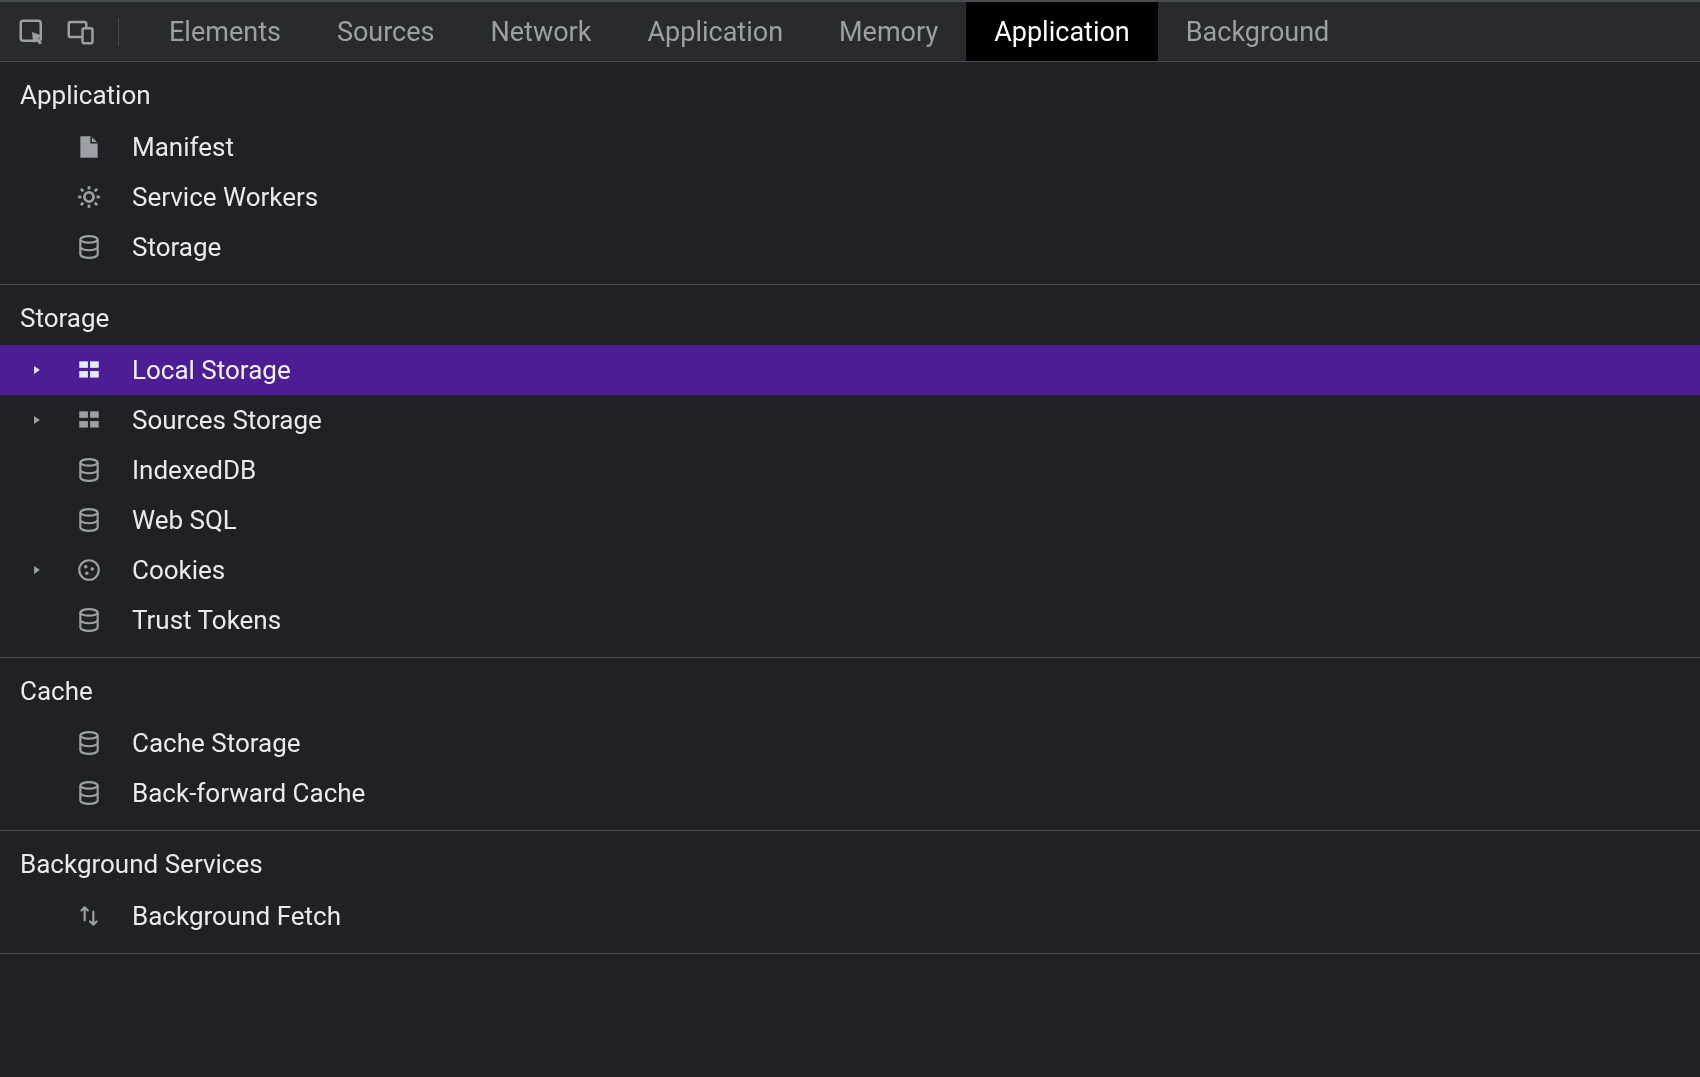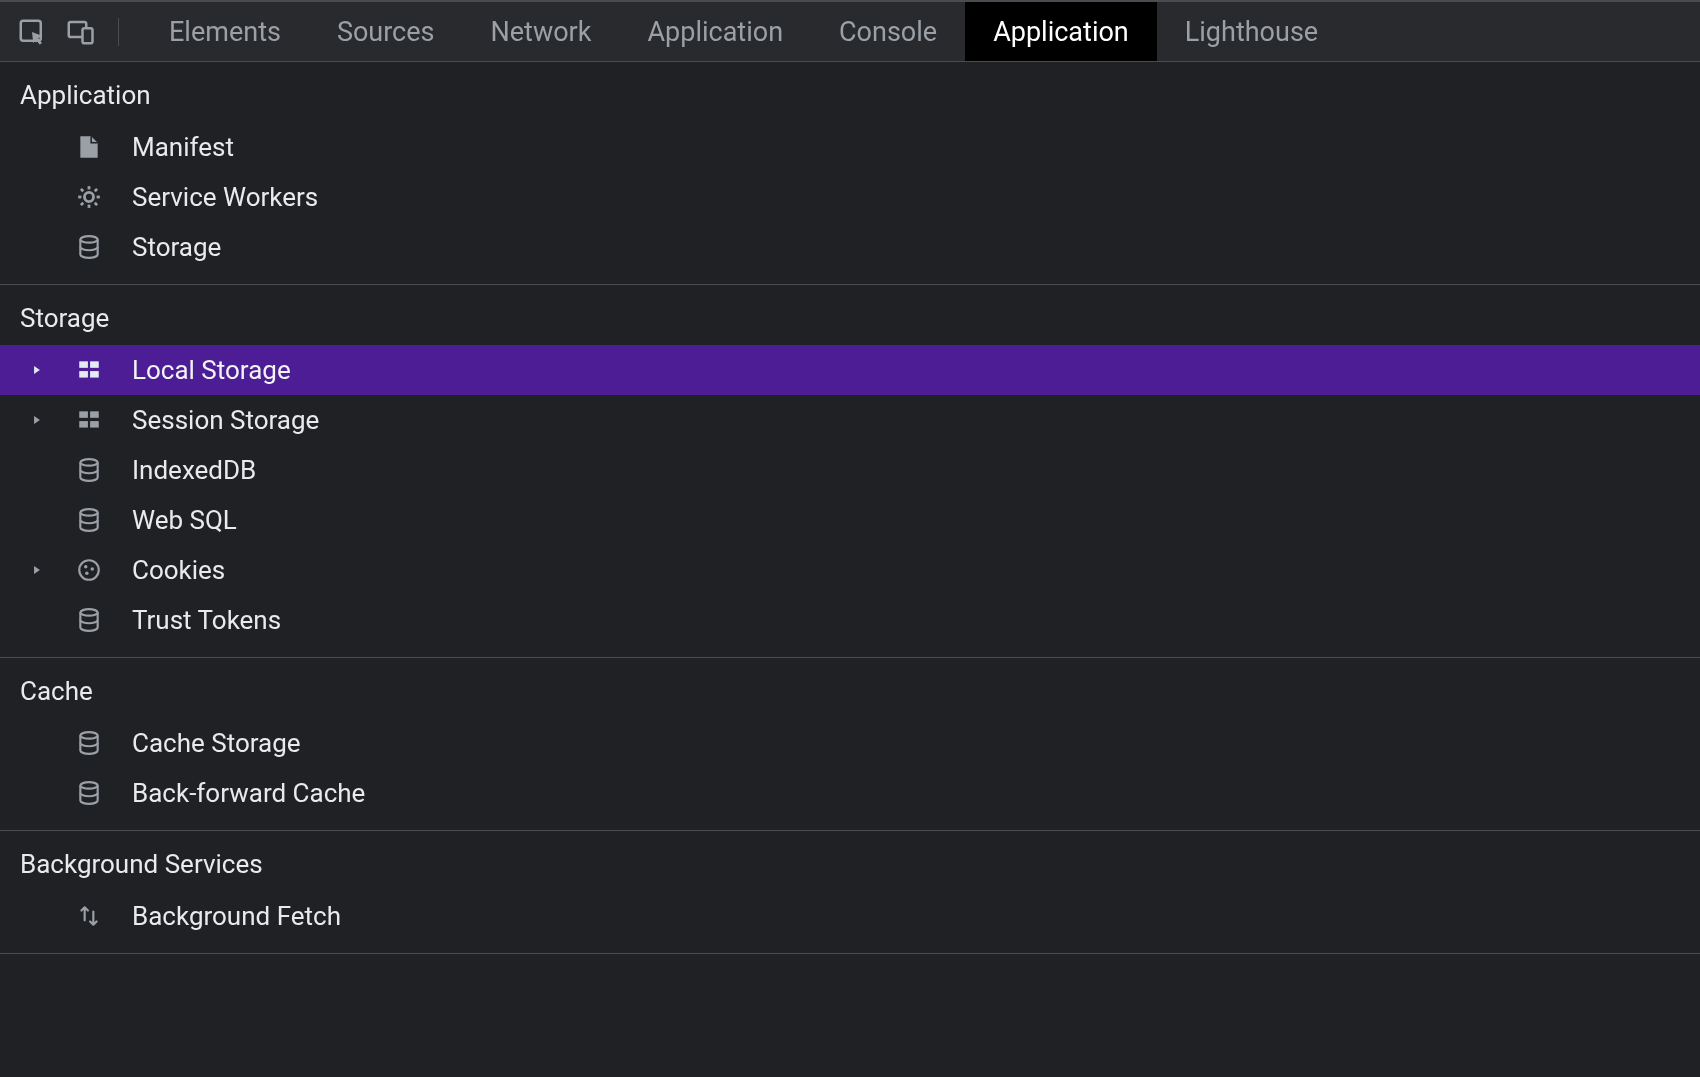--- a/index.html
+++ b/index.html
@@ -183,27 +183,27 @@
       <div class="tab">
         <span>Sources</span>
       </div>
       <div class="tab">
         <span>Network</span>
       </div>
       <div class="tab">
         <span>Application</span>
       </div>
       <div class="tab">
-        <span>Console</span>
+        <span>Memory</span>
       </div>
       <div class="tab active">
         <span>Application</span>
       </div>
       <div class="tab">
-        <span>Lighthouse</span>
+        <span>Background</span>
       </div>
     </div>
 </div>
 
 <div class="panel" id="panel">
     <div class="section">
       <div class="section-header">Application</div>
       <div class="tree-row">
         <span class="arrow none">
           <svg width="14" height="14" viewBox="0 0 24 24">
@@ -263,21 +263,21 @@
         <span class="arrow">
           <svg width="14" height="14" viewBox="0 0 24 24">
             <use href="#i-arrow"></use>
           </svg>
         </span>
         <span class="ticon">
           <svg width="26" height="26" viewBox="0 0 24 24">
             <use href="#i-grid"></use>
           </svg>
         </span>
-        <span class="label">Session Storage</span>
+        <span class="label">Sources Storage</span>
       </div>
       <div class="tree-row">
         <span class="arrow none">
           <svg width="14" height="14" viewBox="0 0 24 24">
             <use href="#i-arrow"></use>
           </svg>
         </span>
         <span class="ticon">
           <svg width="26" height="26" viewBox="0 0 24 24">
             <use href="#i-database"></use>

